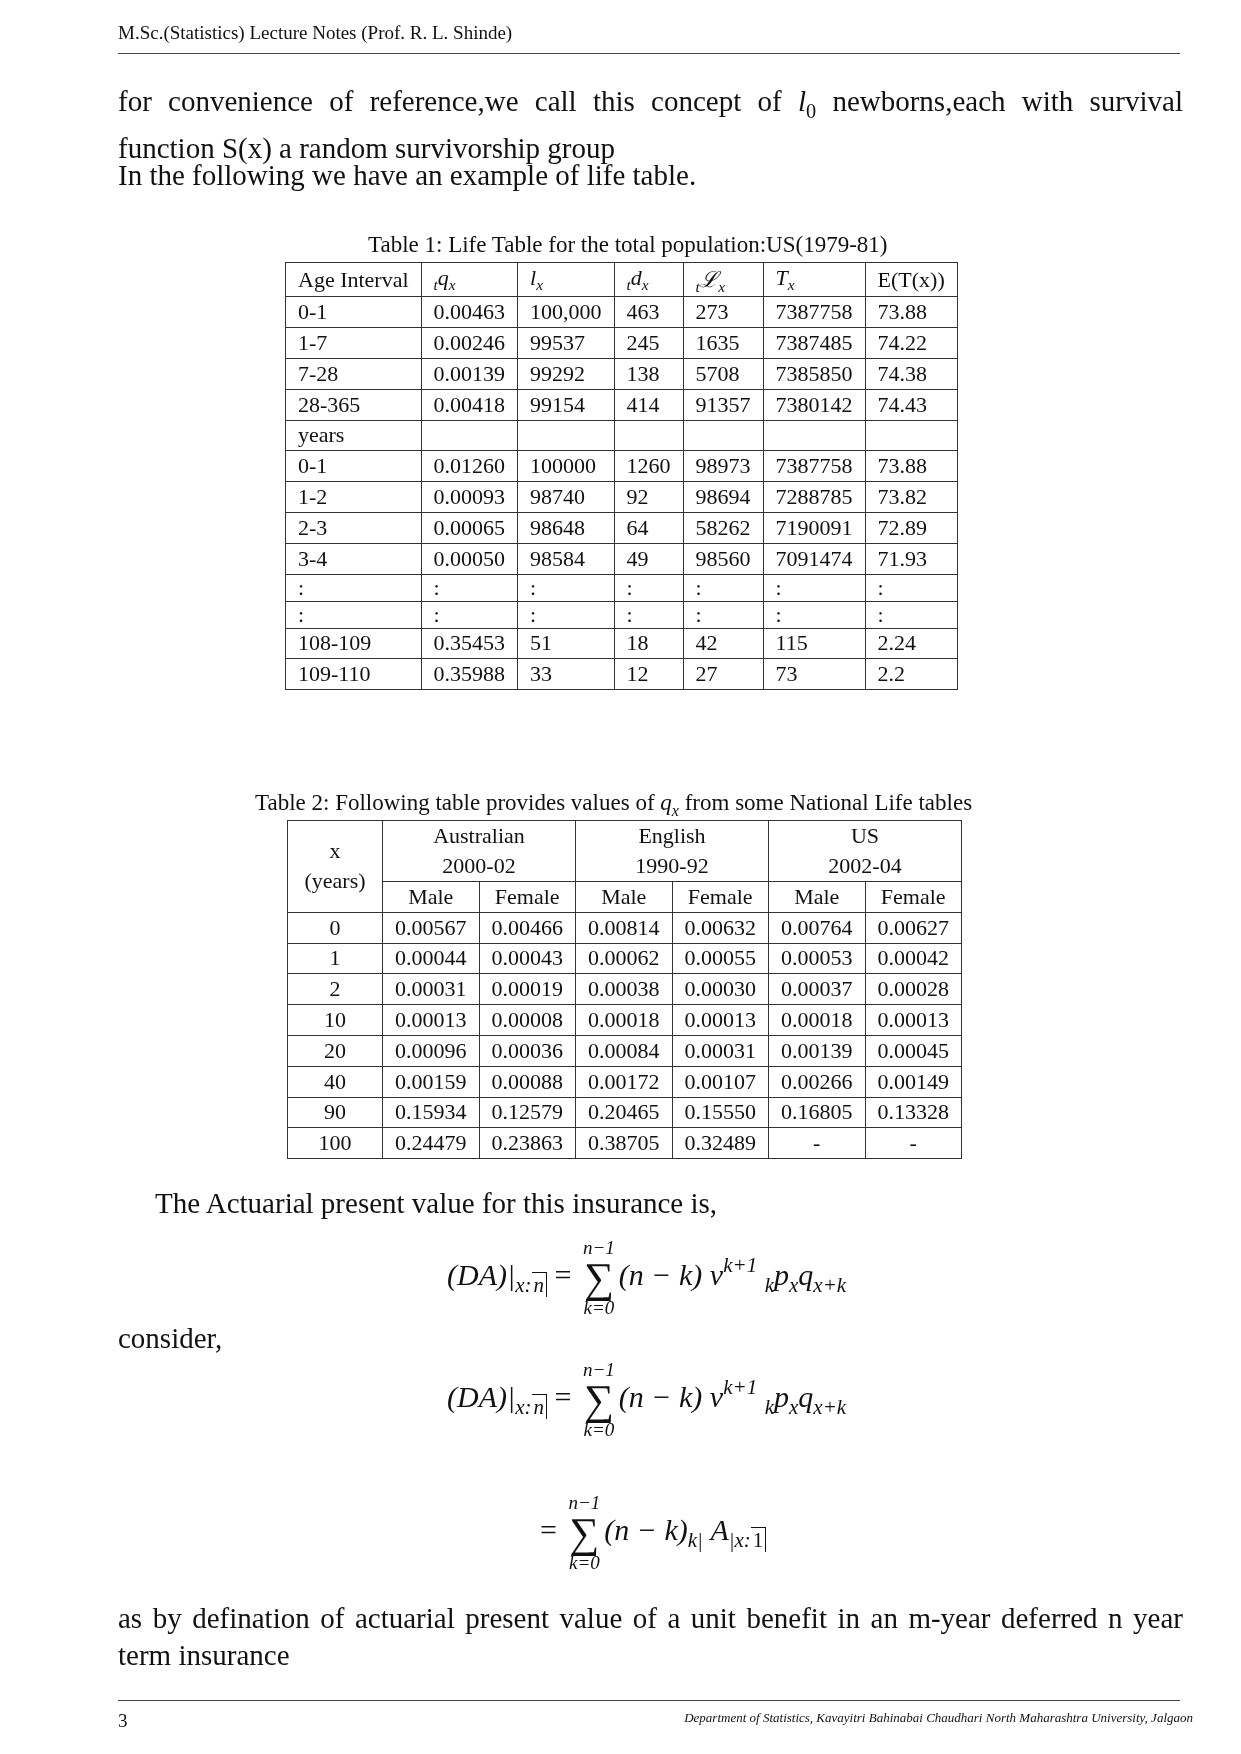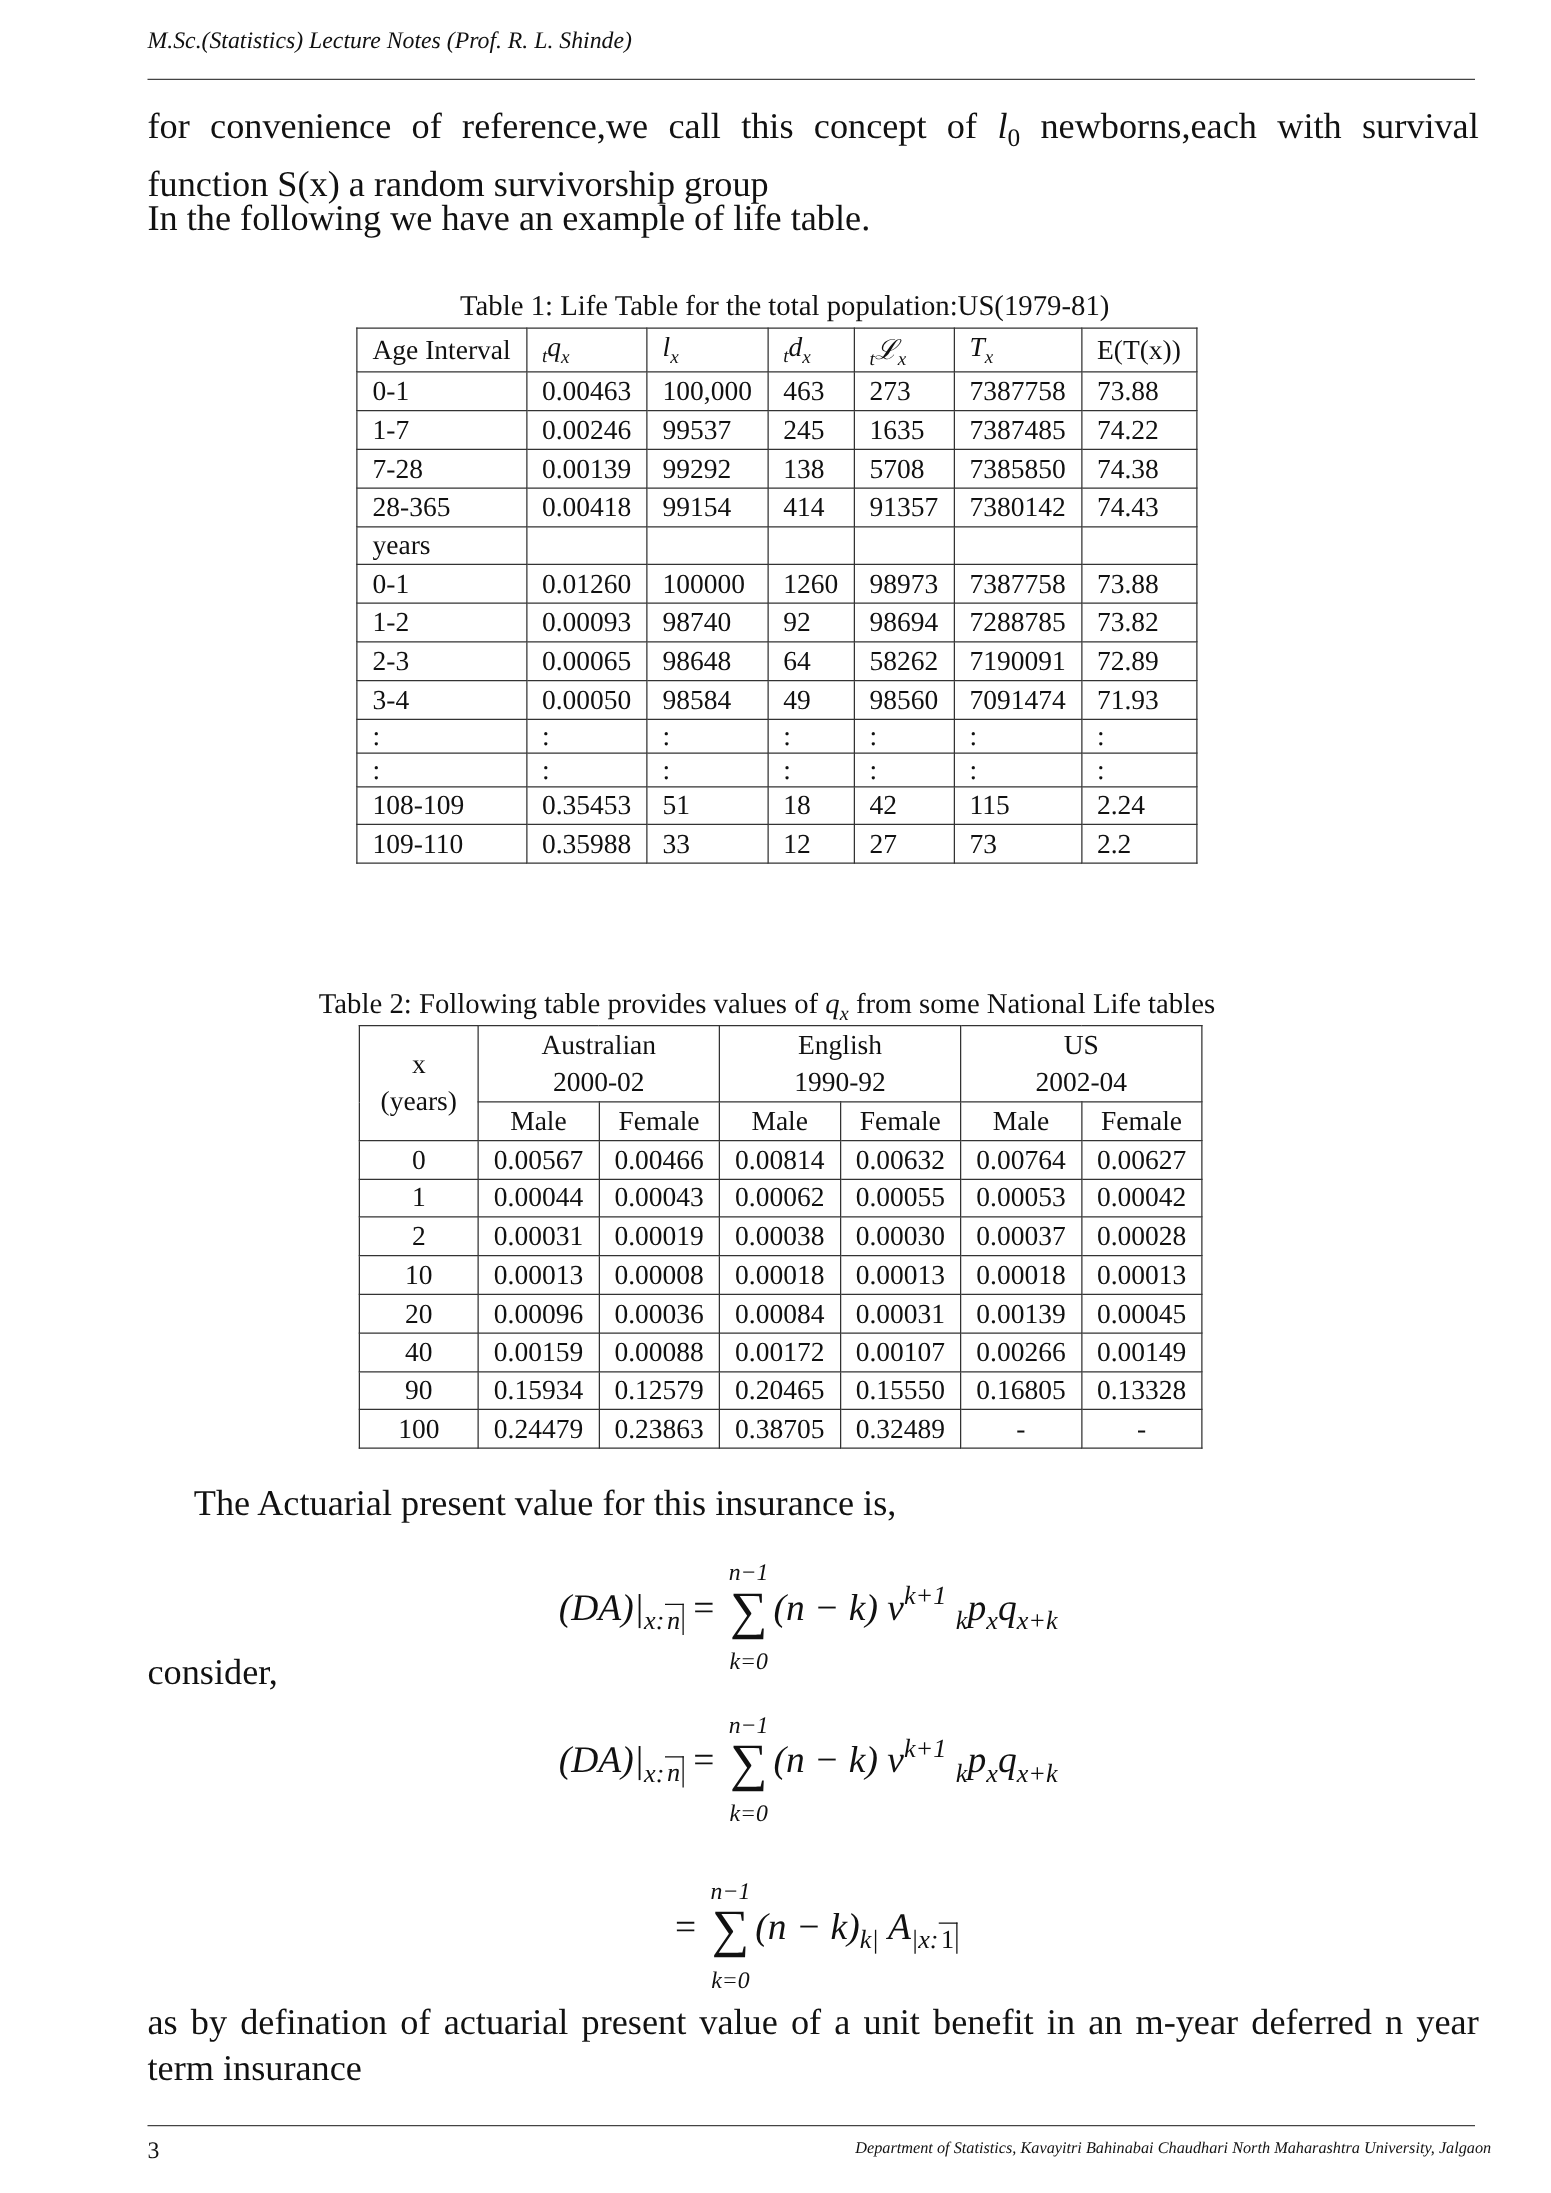--- a/index.html
+++ b/index.html
@@ -1,31 +1,31 @@
 <!DOCTYPE html>
 <html><head>
 <meta charset="utf-8">
 <style>
   html, body { margin: 0; padding: 0; background: #ffffff; }
   body { width: 1241px; height: 1754px; position: relative; font-family: "DejaVu Serif", "Liberation Serif", serif; color: #111; overflow: hidden; }
-  .header { position: absolute; left: 118px; top: 22px; width: 1062px; border-bottom: 1.5px solid #444; padding-bottom: 19px; font-family: "Liberation Serif", serif; font-style: italic; font-size: 19px; }
+  .header { position: absolute; left: 118px; top: 22px; width: 1062px; border-bottom: 1.5px solid #444; padding-bottom: 9px; font-family: "Liberation Serif", serif; font-size: 19px; }
   .para { position: absolute; left: 118px; width: 1065px; font-family: "Liberation Serif", serif; font-size: 29px; line-height: 37px; }
   .para.justify { text-align: justify; text-align-last: left; }
   .caption { position: absolute; font-family: "Liberation Serif", serif; font-size: 23px; white-space: nowrap; }
   table { position: absolute; border-collapse: collapse; font-family: "Liberation Serif", serif; font-size: 22px; }
   td, th { border: 1.5px solid #333; padding: 0 12px; height: 29.8px; font-weight: normal; white-space: nowrap; }
   #t1 td { text-align: left; }
   #t2 td, #t2 th { text-align: center; }
   .m { font-style: italic; }
   .sub { font-size: 70%; vertical-align: -0.35em; font-style: italic; }
   .sup { font-size: 70%; vertical-align: 0.6em; font-style: italic; }
   .lsub { font-size: 70%; vertical-align: -0.3em; font-style: italic; }
   .formula { position: absolute; font-family: "Liberation Serif", serif; font-size: 30px; white-space: nowrap; }
   .sum { display: inline-block; position: relative; text-align: center; vertical-align: middle; margin: 0 4px; }
-  .sum .top, .sum .bot { display: block; font-size: 19px; font-style: italic; line-height: 20px; margin-top: 11px; }
+  .sum .top, .sum .bot { display: block; font-size: 19px; font-style: italic; line-height: 20px; }
   .sum .sig { display: block; font-size: 42px; line-height: 40px; }
   .angle { border-top: 1.2px solid #111; border-right: 1.2px solid #111; padding: 0 2px; }
   .footer-rule { position: absolute; left: 118px; top: 1700px; width: 1062px; border-top: 1.5px solid #444; }
   .footer-num { position: absolute; left: 118px; top: 1710px; font-family: "Liberation Serif", serif; font-size: 19px; }
   .footer-dept { position: absolute; right: 48px; top: 1710px; font-family: "Liberation Serif", serif; font-style: italic; font-size: 13px; }
 </style>
 </head>
 <body>
 
 <div class="header">M.Sc.(Statistics) Lecture Notes (Prof. R. L. Shinde)</div>

